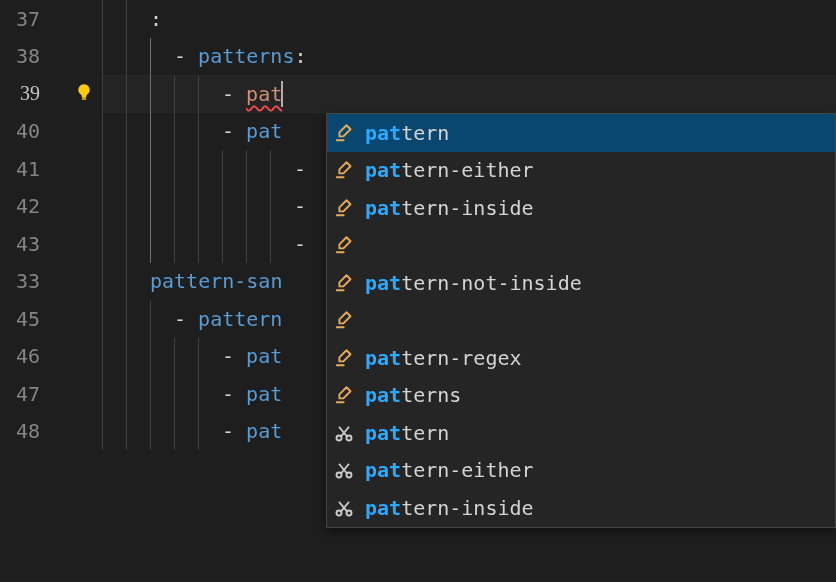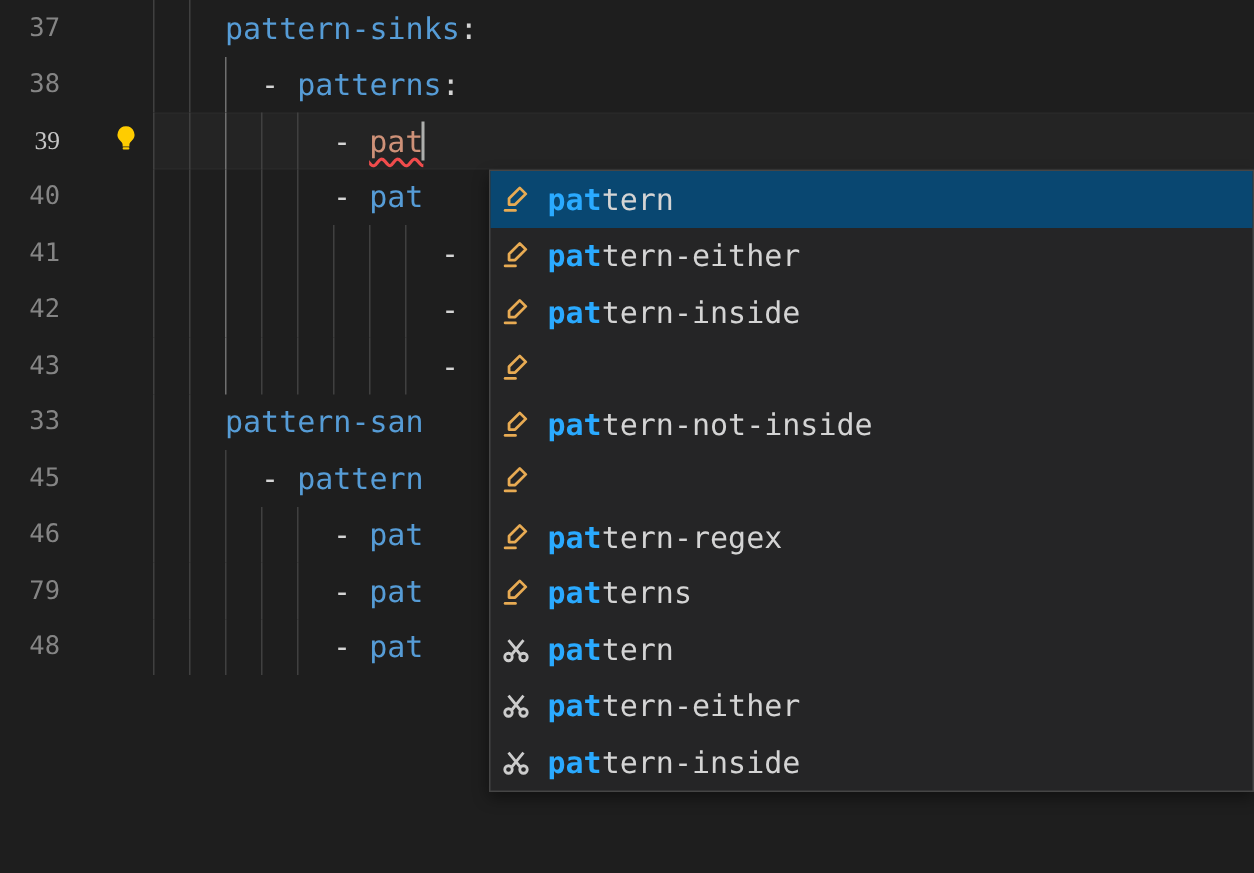--- a/index.html
+++ b/index.html
@@ -22,21 +22,21 @@
     display: flex;
     align-items: center;
     height: 37.5px;
     position: relative;
   }
   .gutter {
     width: 66px;
     text-align: right;
     padding-right: 26px;
     color: #858585;
-    font-size: 17px;
+    font-size: 20px;
     user-select: none;
     flex-shrink: 0;
   }
   .gutter.active { color: #c6c6c6; font-family: Liberation Serif, serif; }
   .glyph-col {
     width: 36px;
     flex-shrink: 0;
     display: flex;
     align-items: center;
     justify-content: center;
@@ -122,21 +122,21 @@
 </head>
 <body>
 
 <div class="editor">
 
   <div class="line">
     <div class="gutter">37</div>
     <div class="glyph-col"></div>
     <div class="code">
       <div class="indent-guides"><div class="guide"></div><div class="guide"></div></div>
-      <span style="padding-left:48px"></span><span class="tok-key">pattern-sinks</span><span class="tok-punc">:</span>
+      <span style="padding-left:48px"></span><span class="tok-punc">:</span>
     </div>
   </div>
 
   <div class="line">
     <div class="gutter">38</div>
     <div class="glyph-col"></div>
     <div class="code">
       <div class="indent-guides"><div class="guide"></div><div class="guide"></div><div class="guide active"></div></div>
       <span style="padding-left:72px"></span><span class="tok-dash">- </span><span class="tok-key">patterns</span><span class="tok-punc">:</span>
     </div>
@@ -213,21 +213,21 @@
 
   <div class="line">
     <div class="gutter">46</div>
     <div class="glyph-col"></div>
     <div class="code">
       <div class="indent-guides"><div class="guide"></div><div class="guide"></div><div class="guide"></div><div class="guide"></div><div class="guide"></div></div>
       <span style="padding-left:120px"></span><span class="tok-dash">- </span><span class="tok-key">pat</span>
     </div>
   </div>
   <div class="line">
-    <div class="gutter">79</div>
+    <div class="gutter">47</div>
     <div class="glyph-col"></div>
     <div class="code">
       <div class="indent-guides"><div class="guide"></div><div class="guide"></div><div class="guide"></div><div class="guide"></div><div class="guide"></div></div>
       <span style="padding-left:120px"></span><span class="tok-dash">- </span><span class="tok-key">pat</span>
     </div>
   </div>
   <div class="line">
     <div class="gutter">48</div>
     <div class="glyph-col"></div>
     <div class="code">

